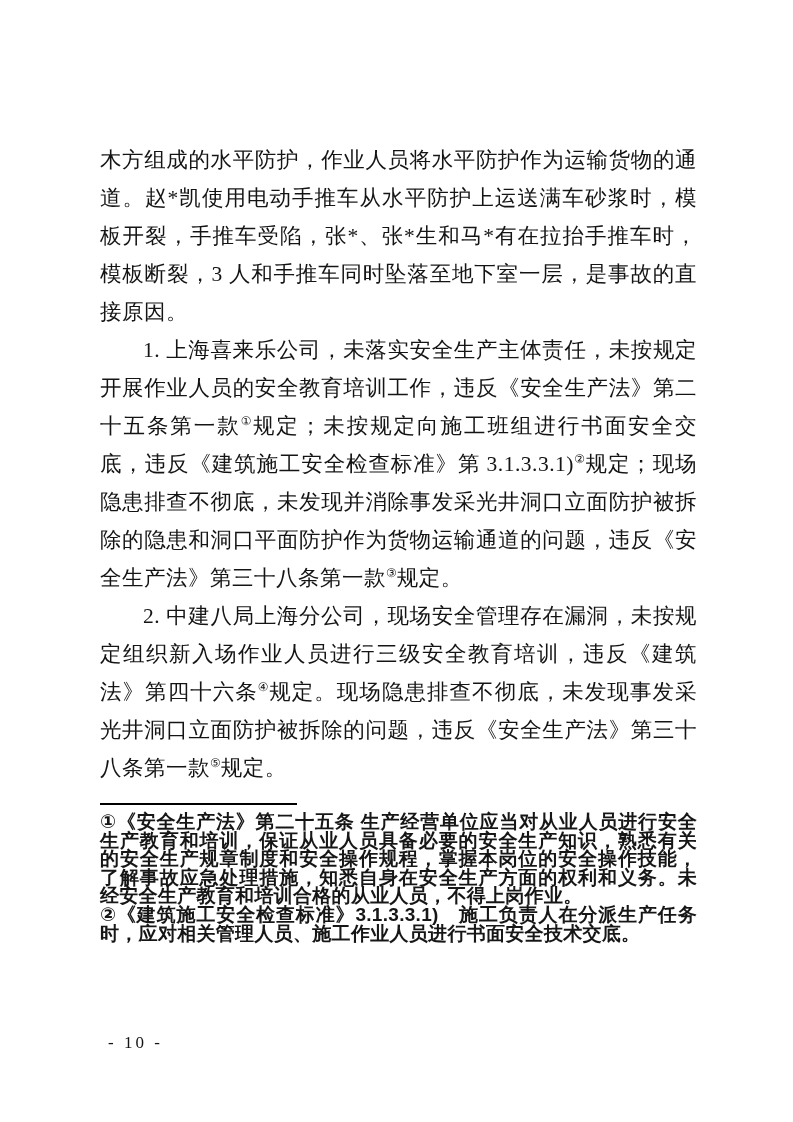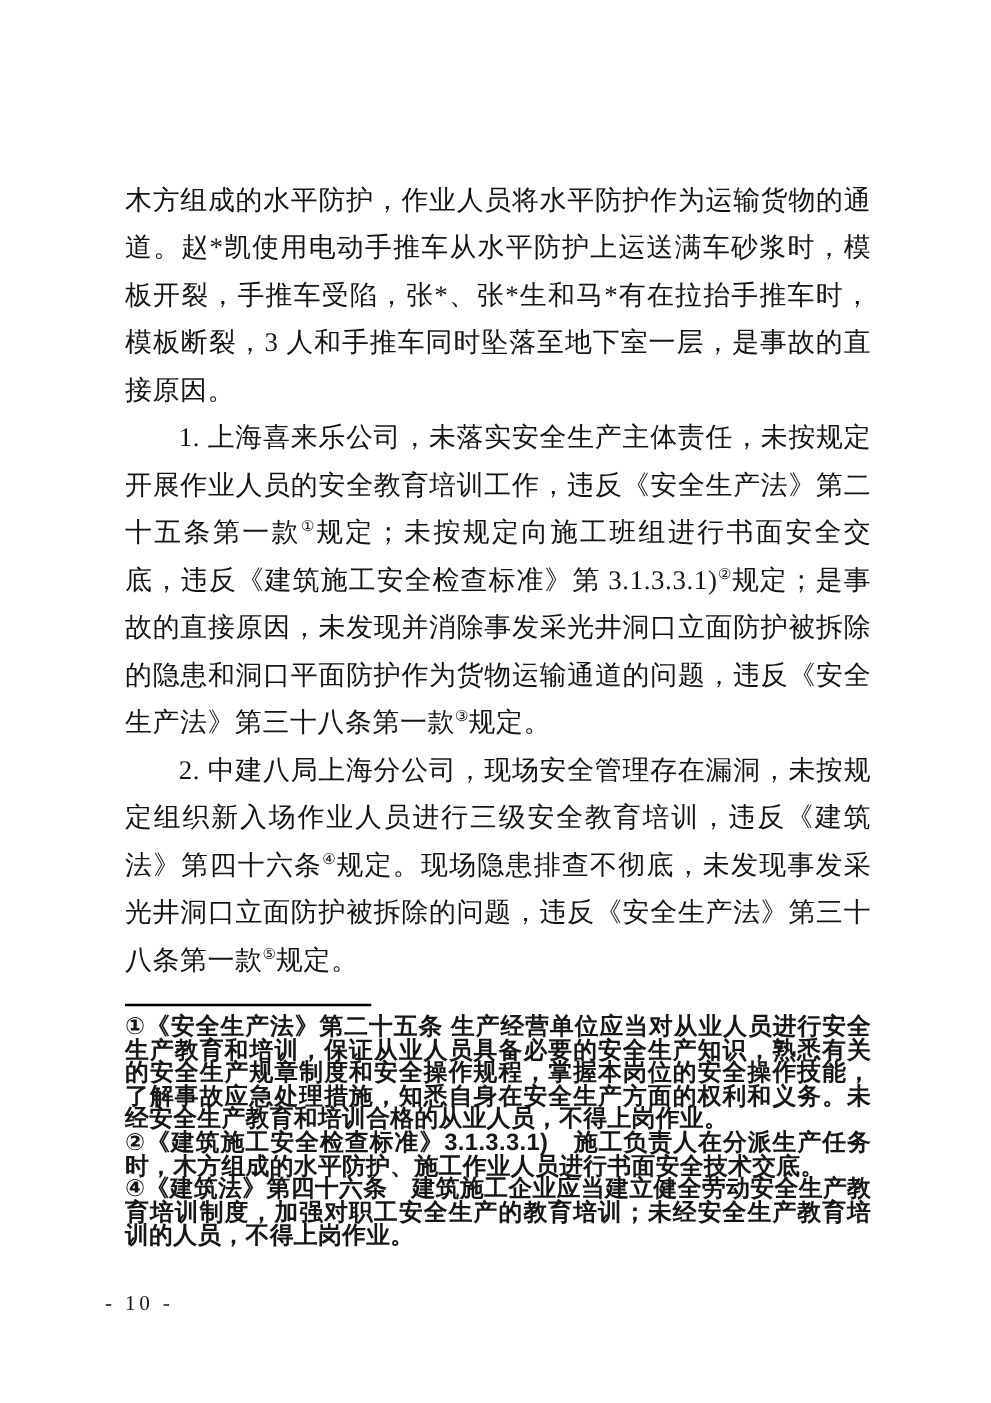--- a/index.html
+++ b/index.html
@@ -52,40 +52,39 @@
     font-size: 19px;
     line-height: 18.6px;
     text-align: justify;
     text-justify: inter-ideograph;
     letter-spacing: 0.3px;
     word-break: break-all;
     color: #161616;
   }
   .page-number {
     position: absolute;
-    left: 84px;
+    left: 108px;
     top: 1033px;
     font-size: 17px;
     letter-spacing: 3px;
     color: #141414;
     font-family: "Liberation Serif", "DejaVu Serif", serif;
     text-align: center;
   }
 </style>
 </head>
 <body>
 
 <div class="page">
   <div class="content">
     <div class="body-text">
         <p><span>木方组成的水平防护，作业人员将水平防护作为运输货物的通道。赵*凯使用电动手推车从水平防护上运送满车砂浆时，模板开裂，手推车受陷，张*、张*生和马*有在拉抬手推车时，模板断裂，3 人和手推车同时坠落至地下室一层，是事故的直接原因。</span></p>
-        <p class="indent"><span>1. 上海喜来乐公司，未落实安全生产主体责任，未按规定开展作业人员的安全教育培训工作，违反《安全生产法》第二十五条第一款</span><sup class="fn-ref">①</sup><span>规定；未按规定向施工班组进行书面安全交底，违反《建筑施工安全检查标准》第 3.1.3.3.1)</span><sup class="fn-ref">②</sup><span>规定；是事故的直接原因，未发现并消除事发采光井洞口立面防护被拆除的隐患和洞口平面防护作为货物运输通道的问题，违反《安全生产法》第三十八条第一款</span><sup class="fn-ref">③</sup><span>规定。</span></p>
+        <p class="indent"><span>1. 上海喜来乐公司，未落实安全生产主体责任，未按规定开展作业人员的安全教育培训工作，违反《安全生产法》第二十五条第一款</span><sup class="fn-ref">①</sup><span>规定；未按规定向施工班组进行书面安全交底，违反《建筑施工安全检查标准》第 3.1.3.3.1)</span><sup class="fn-ref">②</sup><span>规定；现场隐患排查不彻底，未发现并消除事发采光井洞口立面防护被拆除的隐患和洞口平面防护作为货物运输通道的问题，违反《安全生产法》第三十八条第一款</span><sup class="fn-ref">③</sup><span>规定。</span></p>
         <p class="indent"><span>2. 中建八局上海分公司，现场安全管理存在漏洞，未按规定组织新入场作业人员进行三级安全教育培训，违反《建筑法》第四十六条</span><sup class="fn-ref">④</sup><span>规定。现场隐患排查不彻底，未发现事发采光井洞口立面防护被拆除的问题，违反《安全生产法》第三十八条第一款</span><sup class="fn-ref">⑤</sup><span>规定。</span></p>
       </div>
     <div class="footnote-sep"></div>
     <div class="footnotes">
         <p>①《安全生产法》第二十五条 生产经营单位应当对从业人员进行安全生产教育和培训，保证从业人员具备必要的安全生产知识，熟悉有关的安全生产规章制度和安全操作规程，掌握本岗位的安全操作技能，了解事故应急处理措施，知悉自身在安全生产方面的权利和义务。未经安全生产教育和培训合格的从业人员，不得上岗作业。</p>
-        <p>②《建筑施工安全检查标准》3.1.3.3.1)　施工负责人在分派生产任务时，木方组成的水平防护、施工作业人员进行书面安全技术交底。</p>
-        <p>④《建筑法》第四十六条　建筑施工企业应当建立健全劳动安全生产教育培训制度，加强对职工安全生产的教育培训；未经安全生产教育培训的人员，不得上岗作业。</p>
+        <p>②《建筑施工安全检查标准》3.1.3.3.1)　施工负责人在分派生产任务时，应对相关管理人员、施工作业人员进行书面安全技术交底。</p>
       </div>
   </div>
   <div class="page-number">- 10 -</div>
 </div>
 
 </body></html>

